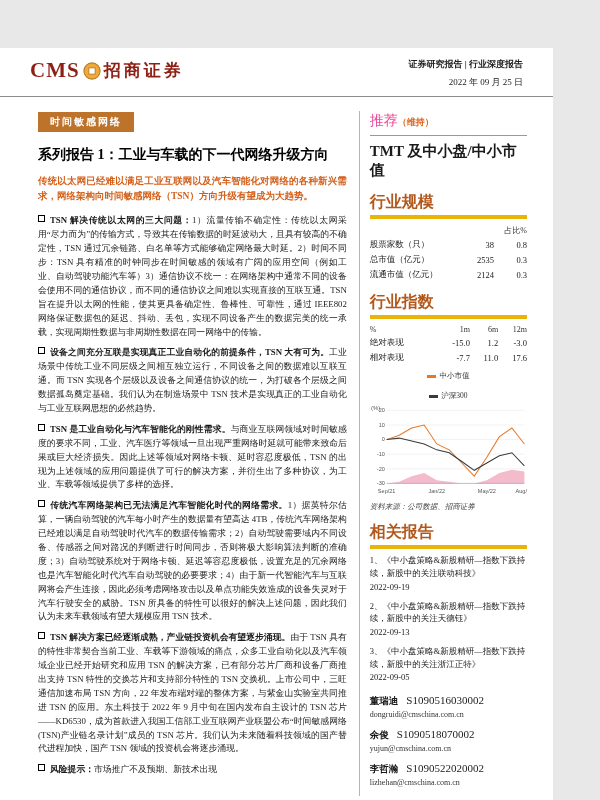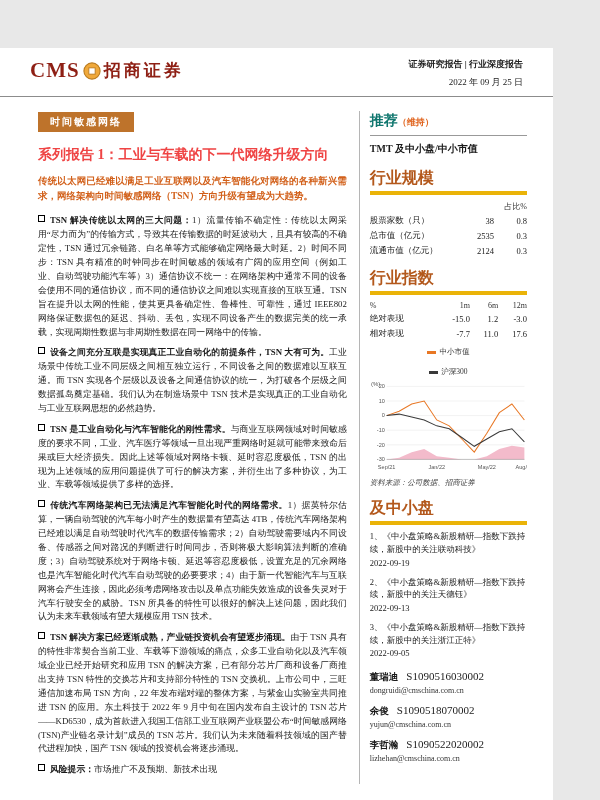--- a/index.html
+++ b/index.html
@@ -15,31 +15,31 @@
   .hdr-right{text-align:right;}
   .hdr-type{font-size:9px;font-weight:bold;color:#222;}
   .hdr-date{font-size:9px;color:#222;margin-top:5px;}
   
   .grid{display:flex;padding:14px 26px 0 38px;}
   main{width:338px;padding-right:12px;}
   aside{width:172px;border-left:1px solid #b5b5b5;padding-left:10px;}
   
   .tag{display:inline-block;background:#BE732B;color:#fff;font-size:10px;font-weight:bold;
        padding:3px 12px;letter-spacing:2px;margin-bottom:10px;}
-  .title{font-size:14px;font-weight:bold;color:#ef4444;margin:4px 0 10px 0;}
+  .title{font-size:14px;font-weight:bold;color:#000000;margin:4px 0 10px 0;}
   .intro{color:#D2601A;font-weight:bold;font-size:9.5px;line-height:1.6;text-align:justify;margin-bottom:10px;}
   .bullet{font-size:8.8px;line-height:1.58;text-align:justify;margin-bottom:7px;}
   .marker{display:inline-block;width:5px;height:5px;border:1px solid #000;margin-right:5px;
           vertical-align:1px;}
   .lead{font-weight:bold;}
   
   .rating{border-bottom:1px solid #999;padding-bottom:5px;margin-bottom:6px;}
-  .rating-main{color:#0f766e;font-size:14px;font-weight:bold;}
+  .rating-main{color:#ec4899;font-size:14px;font-weight:normal;}
   .rating-sub{color:#E0641E;font-size:9px;font-weight:bold;}
-  .sector{font-size:10px;font-weight:bold;margin-bottom:12px;}
+  .sector{font-size:15px;font-weight:bold;margin-bottom:12px;}
   .sec-head{color:#B3581C;font-weight:bold;font-size:16px;border-bottom:4px solid #eab308;
             padding-bottom:2px;margin:10px 0 5px 0;}
   table{width:100%;border-collapse:collapse;font-size:8.5px;}
   td{padding:1.5px 0;}
   td.num{text-align:right;}
   th{font-weight:normal;font-size:8px;color:#333;text-align:right;padding:1px 0;}
   th.lbl{text-align:left;}
   .legend{display:flex;justify-content:center;gap:10px;font-size:7.5px;color:#333;
           margin:6px 0 1px 0;align-items:center;flex-direction:column;}
   .sw{display:inline-block;width:9px;height:3px;margin-right:3px;}
@@ -180,21 +180,21 @@
             <polyline points="18.0,39.6 31.5,38.0 45.1,41.2 58.6,44.3 72.2,50.7 85.7,53.8 99.3,63.3 112.8,72.8 126.4,64.9 139.9,57.0 153.5,53.8 167.0,68.0" fill="none" stroke="#3A3A3A" stroke-width="1.1"></polyline>
             <line x1="18" y1="87" x2="167" y2="87" stroke="#999" stroke-width="0.6"></line>
             <text x="18.0" y="97" font-size="6" text-anchor="middle" fill="#555">Sep/21</text>
             <text x="72.2" y="97" font-size="6" text-anchor="middle" fill="#555">Jan/22</text>
             <text x="126.4" y="97" font-size="6" text-anchor="middle" fill="#555">May/22</text>
             <text x="167.0" y="97" font-size="6" text-anchor="middle" fill="#555">Aug/22</text>
           </svg>
       </div>
       <div class="source">资料来源：公司数据、招商证券</div>
 
-      <div class="sec-head">及中小盘</div>
+      <div class="sec-head">相关报告</div>
       <div class="report-item">
         <div>1、《中小盘策略&amp;新股精研—指数下跌持续，新股中的关注联动科技》</div>
         <div class="report-date">2022-09-19</div>
       </div>
       <div class="report-item">
         <div>2、《中小盘策略&amp;新股精研—指数下跌持续，新股中的关注天德钰》</div>
         <div class="report-date">2022-09-13</div>
       </div>
       <div class="report-item">
         <div>3、《中小盘策略&amp;新股精研—指数下跌持续，新股中的关注浙江正特》</div>

